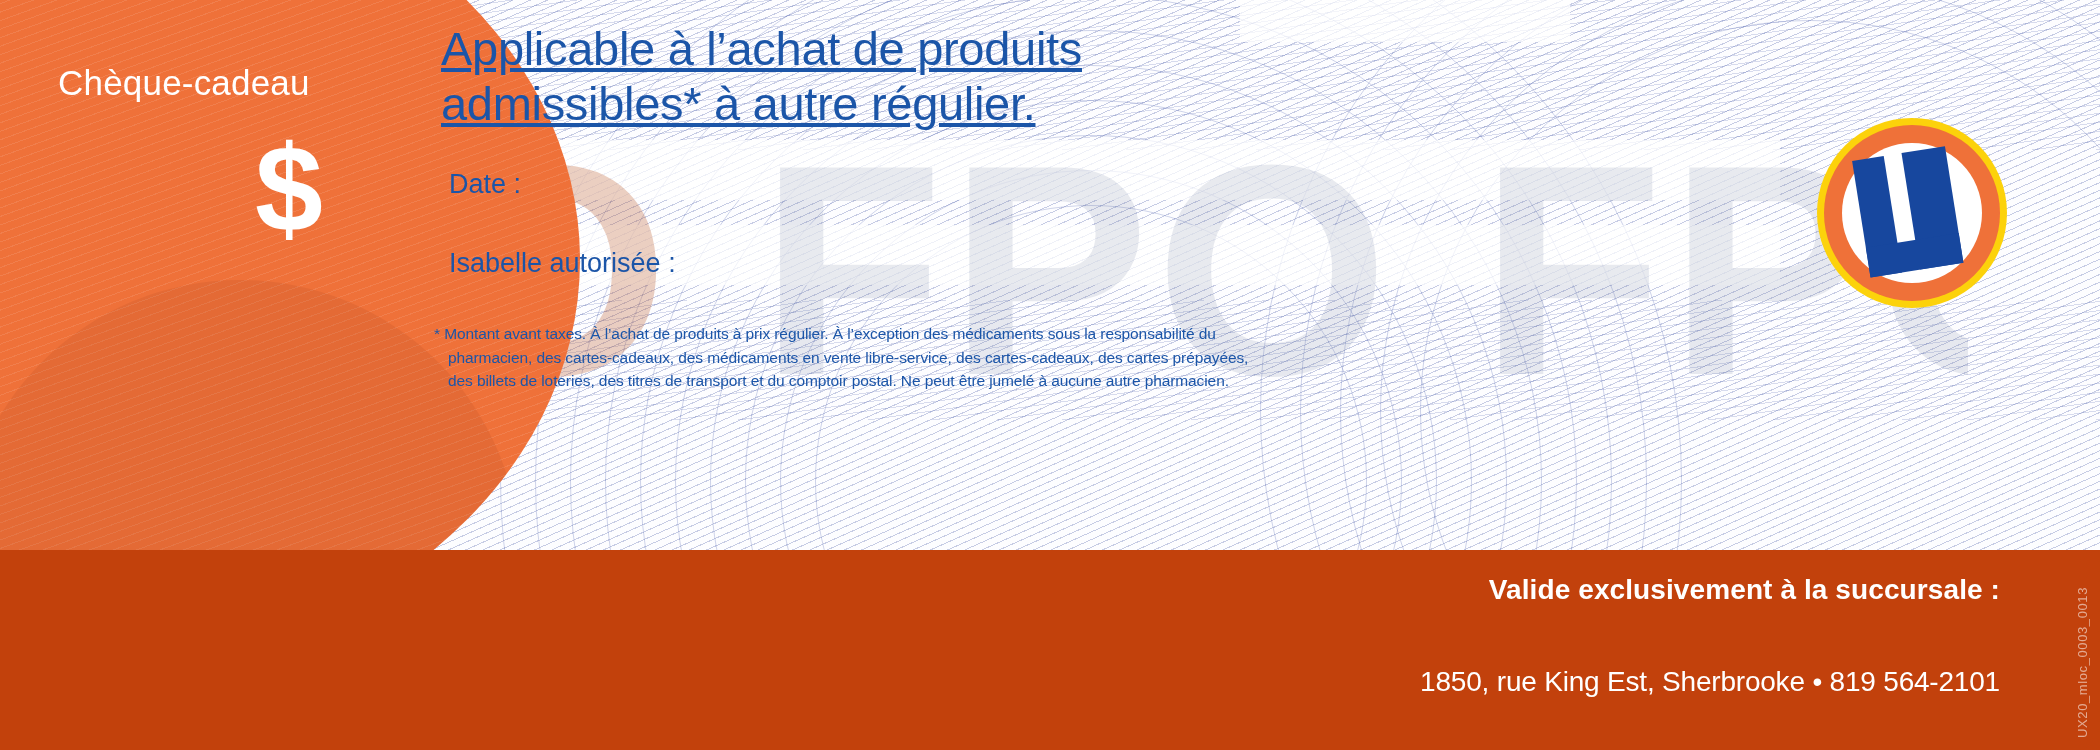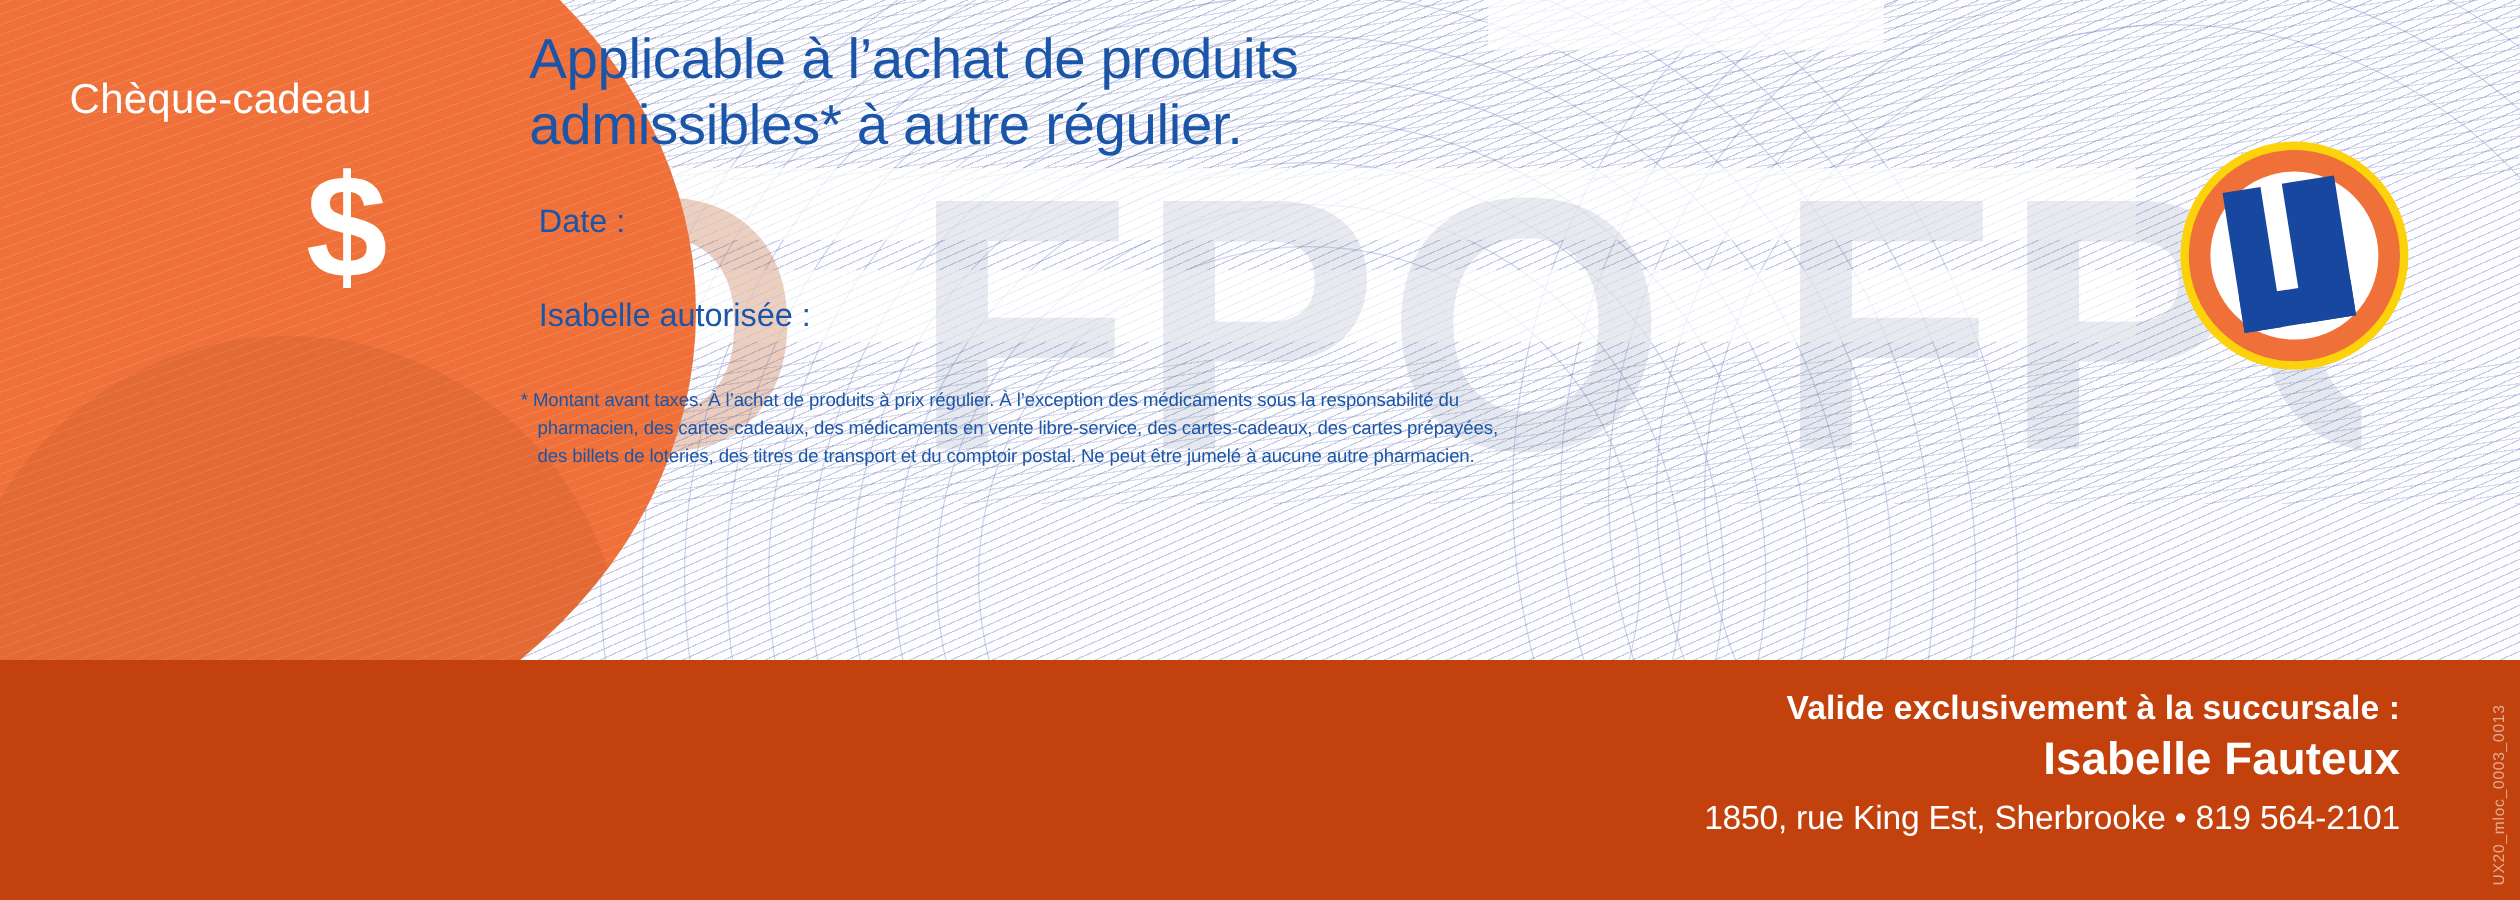--- a/index.html
+++ b/index.html
@@ -119,20 +119,21 @@
 
   
   .headline{
     position:absolute;
     left:441px; top:22px;
     width:1200px;
     font-size:47px;
     line-height:1.17;
     color:#1b55a8;
     letter-spacing:-.3px;
+    text-decoration:underline;
   }
   .headline .ln{display:block;}
 
   
   .field{
     position:absolute;
     color:#1b55a8;
     font-size:27px;
     white-space:nowrap;
   }
@@ -310,18 +311,17 @@
     <div class="disc-white"></div>
     <div class="u-mark">
       <div class="u-left"></div>
       <div class="u-right"></div>
       <div class="u-bottom"></div>
     </div>
   </div>
 
   <div class="footer">
     <div class="ftxt valide">Valide exclusivement à la succursale :</div>
-    <div class="ftxt branch">Isabelle Fauteux</div>
     <div class="ftxt address">1850, rue King Est, Sherbrooke • 819 564-2101</div>
     <div class="sidecode">UX20_mloc_0003_0013</div>
   </div>
 
 </div>
 
 </body></html>

